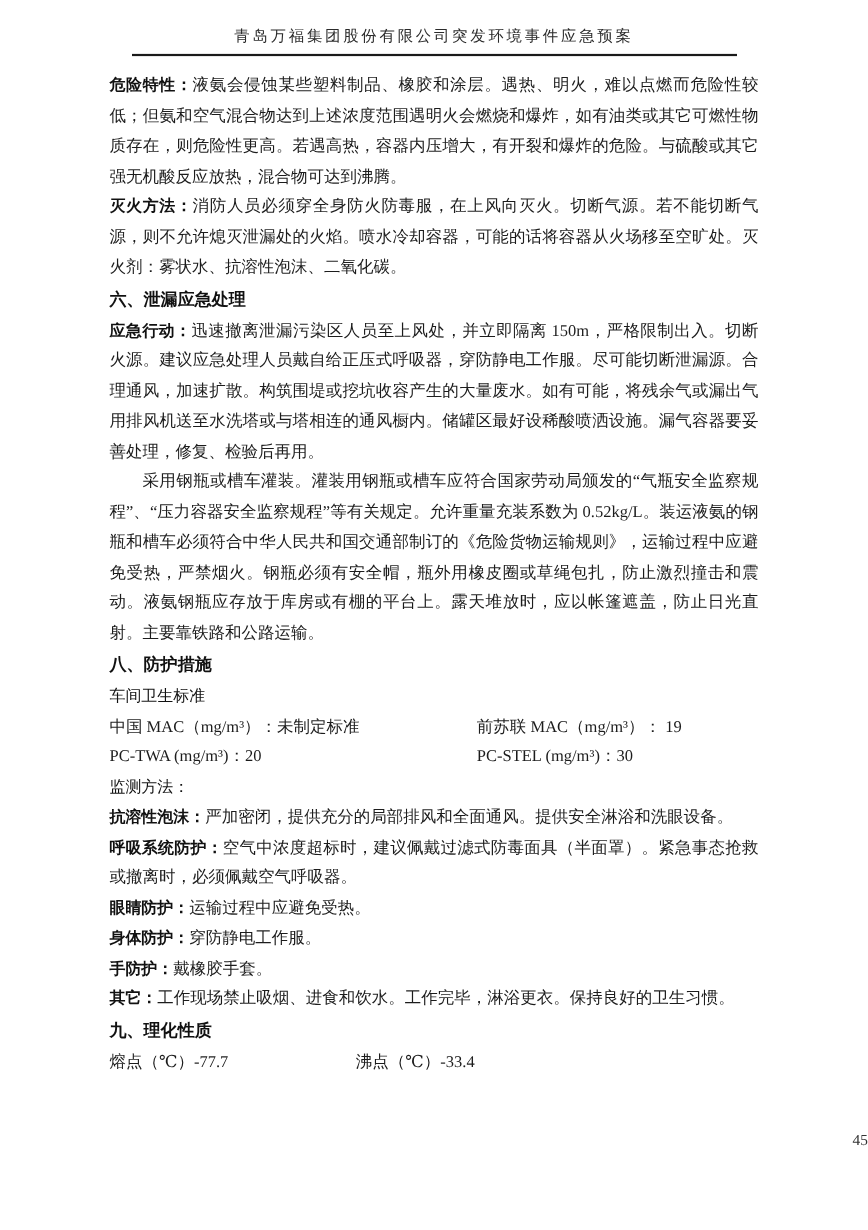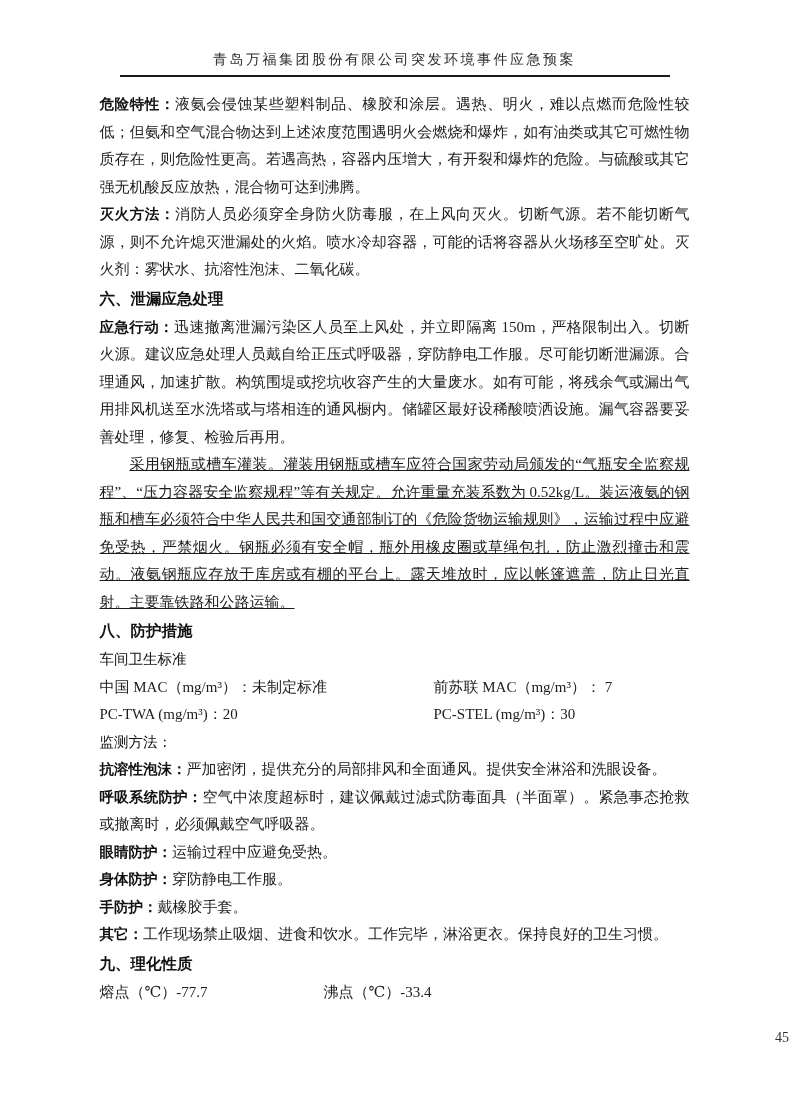--- a/index.html
+++ b/index.html
@@ -12,21 +12,21 @@
     width: 789px;
     height: 1118px;
     margin: 0 auto;
     background: #ffffff;
     font-family: "Liberation Serif", "DejaVu Serif", serif;
     color: #1c1c1c;
     overflow: hidden;
   }
   
   .doc-header {
-    padding-top: 50px;
+    padding-top: 24px;
     text-align: center;
   }
   .doc-header-title {
     display: inline-block;
     font-size: 14px;
     letter-spacing: 2.5px;
     color: #2a2a2a;
     line-height: 18px;
   }
   .doc-header-rule {
@@ -47,21 +47,20 @@
     margin: 0;
   }
   .para .lbl {
     font-weight: bold;
     font-family: "Liberation Sans", "DejaVu Sans", sans-serif;
     font-size: 14.5px;
     color: #111;
   }
   .para.indent {
     text-indent: 2em;
-    text-decoration: underline;
   }
   .sec {
     margin: 0;
     font-size: 15.5px;
     font-weight: bold;
     font-family: "Liberation Sans", "DejaVu Sans", sans-serif;
     line-height: 30px;
     color: #111;
     text-align: left;
   }
@@ -116,21 +115,21 @@
 
 
     <p class="para indent">采用钢瓶或槽车灌装。灌装用钢瓶或槽车应符合国家劳动局颁发的“气瓶安全监察规程”、“压力容器安全监察规程”等有关规定。允许重量充装系数为 0.52kg/L。装运液氨的钢瓶和槽车必须符合中华人民共和国交通部制订的《危险货物运输规则》，运输过程中应避免受热，严禁烟火。钢瓶必须有安全帽，瓶外用橡皮圈或草绳包扎，防止激烈撞击和震动。液氨钢瓶应存放于库房或有棚的平台上。露天堆放时，应以帐篷遮盖，防止日光直射。主要靠铁路和公路运输。</p>
 
     <h2 class="sec">八、防护措施</h2>
 
     <p class="sub-heading">车间卫生标准</p>
 
     <div class="two-col">
       <span class="col-left wide">中国 MAC（mg/m³）：未制定标准</span>
-      <span class="col-right">前苏联 MAC（mg/m³）： 7</span>
+      <span class="col-right">前苏联 MAC（mg/m³）： 19</span>
     </div>
 
     <div class="two-col">
       <span class="col-left wide">PC-TWA (mg/m³)：20</span>
       <span class="col-right">PC-STEL (mg/m³)：30</span>
     </div>
 
     <p class="sub-heading">监测方法：</p>
 
     <p class="para"><b class="lbl">抗溶性泡沫：</b><span>严加密闭，提供充分的局部排风和全面通风。提供安全淋浴和洗眼设备。</span></p>

